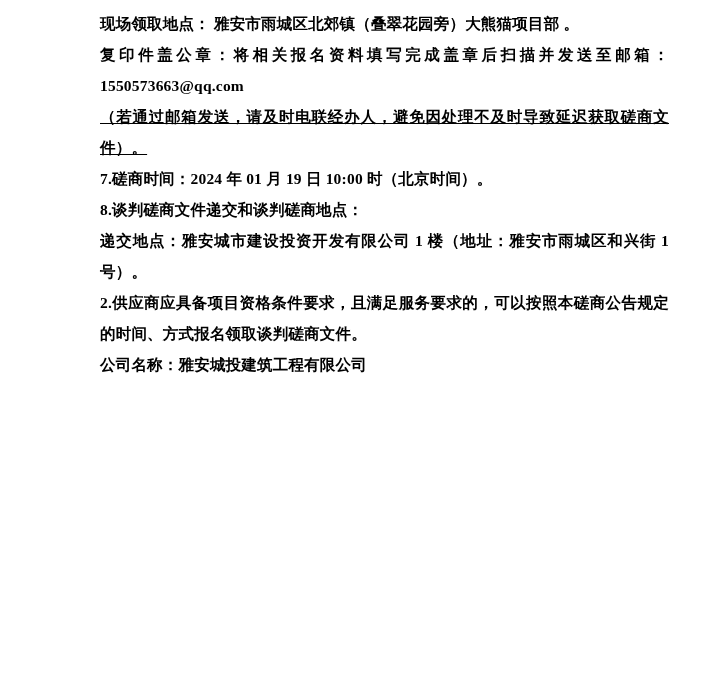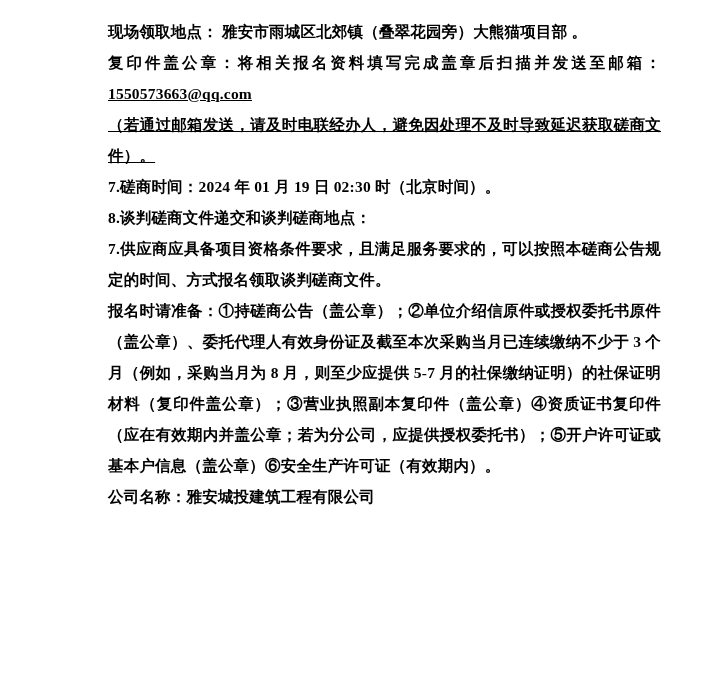--- a/index.html
+++ b/index.html
@@ -11,66 +11,65 @@
     width: 707px;
     height: 678px;
     font-family: "Liberation Serif", "DejaVu Serif", serif;
     color: #000000;
     overflow: hidden;
   }
   .page {
     position: relative;
     width: 707px;
     height: 678px;
-    padding: 8px;
+    padding: 0;
     box-sizing: border-box;
   }
   .doc-body {
     padding: 8px 38px 0 100px;
     box-sizing: border-box;
   }
   .para {
     font-size: 15.5px;
     line-height: 31px;
     margin: 0 0 0 0;
     text-align: justify;
     letter-spacing: 0.2px;
   }
   .bold {
     font-weight: bold;
   }
   .email {
-    text-decoration: underline;
   }
   .underline-run {
     text-decoration: underline;
   }
 </style>
 </head>
 <body>
 
 <div class="page">
   <div class="doc-body">
 
     <p class="para bold">现场领取地点： 雅安市雨城区北郊镇（叠翠花园旁）大熊猫项目部 。</p>
 
     <p class="para bold">
       <span>复印件盖公章：将相关报名资料填写完成盖章后扫描并发送至邮箱：</span><span class="email">1550573663@qq.com</span>
       <br>
       <span class="underline-run">（若通过邮箱发送，请及时电联经办人，避免因处理不及时导致延迟获取磋商文件）。</span>
     </p>
 
 
-    <p class="para bold">7.磋商时间：2024 年 01 月 19 日 02:30 时（北京时间）。</p>
+    <p class="para bold">7.磋商时间：2024 年 01 月 19 日 10:00 时（北京时间）。</p>
 
     <p class="para bold">8.谈判磋商文件递交和谈判磋商地点：</p>
 
+    <p class="para bold">递交地点：雅安城市建设投资开发有限公司 1 楼（地址：雅安市雨城区和兴街 1 号）。</p>
 
 
-    <p class="para bold">7.供应商应具备项目资格条件要求，且满足服务要求的，可以按照本磋商公告规定的时间、方式报名领取谈判磋商文件。</p>
+    <p class="para bold">2.供应商应具备项目资格条件要求，且满足服务要求的，可以按照本磋商公告规定的时间、方式报名领取谈判磋商文件。</p>
 
-    <p class="para bold">报名时请准备：①持磋商公告（盖公章）；②单位介绍信原件或授权委托书原件（盖公章）、委托代理人有效身份证及截至本次采购当月已连续缴纳不少于 3 个月（例如，采购当月为 8 月，则至少应提供 5-7 月的社保缴纳证明）的社保证明材料（复印件盖公章）；③营业执照副本复印件（盖公章）④资质证书复印件（应在有效期内并盖公章；若为分公司，应提供授权委托书）；⑤开户许可证或基本户信息（盖公章）⑥安全生产许可证（有效期内）。</p>
 
 
     <p class="para bold">公司名称：雅安城投建筑工程有限公司</p>
 
   </div>
 </div>
 
 </body></html>

